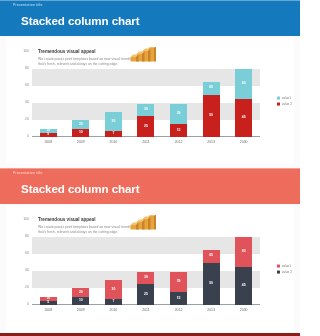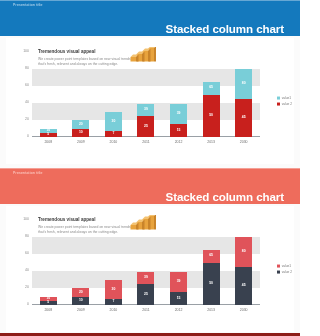--- a/index.html
+++ b/index.html
@@ -11,21 +11,21 @@
   }
   .slide{position:relative;width:300px;height:168px;overflow:hidden;background:#fdfdfd;}
 
   
   .banner{position:relative;height:36px;width:100%;box-sizing:border-box;padding:4px 0 0 13px;}
   .banner.blue{background:#1479bd;}
   .banner.coral{background:#ee6c5c;}
   .banner-topline{position:absolute;top:0;left:0;right:0;height:1px;background:rgba(255,255,255,.35);}
   .eyebrow{font-size:3.4px;letter-spacing:.25px;color:#cfe4f4;margin:0 0 1px 0;line-height:1;}
   .banner.coral .eyebrow{color:#ffdcd6;}
-  .title{font-size:11.6px;font-weight:bold;color:#ffffff;line-height:1.08;letter-spacing:-.1px;margin:16px;text-align:right;}
+  .title{font-size:11.6px;font-weight:bold;color:#ffffff;line-height:1.08;letter-spacing:-.1px;margin:8px;}
   .subtitle{font-size:4.2px;color:#e2f0fb;margin-top:2px;line-height:1;letter-spacing:.05px;}
   .banner.coral .subtitle{color:#ffe7e2;}
 
   
   .body{position:relative;height:132px;background:#fbfbfb;padding:0;}
   .sheet{position:absolute;left:6px;right:6px;top:2px;bottom:4px;background:#ffffff;}
 
   
   .chart{position:absolute;left:0;top:0;right:0;bottom:0;}
   .plot{position:absolute;left:26px;right:34px;top:14px;bottom:27px;}

